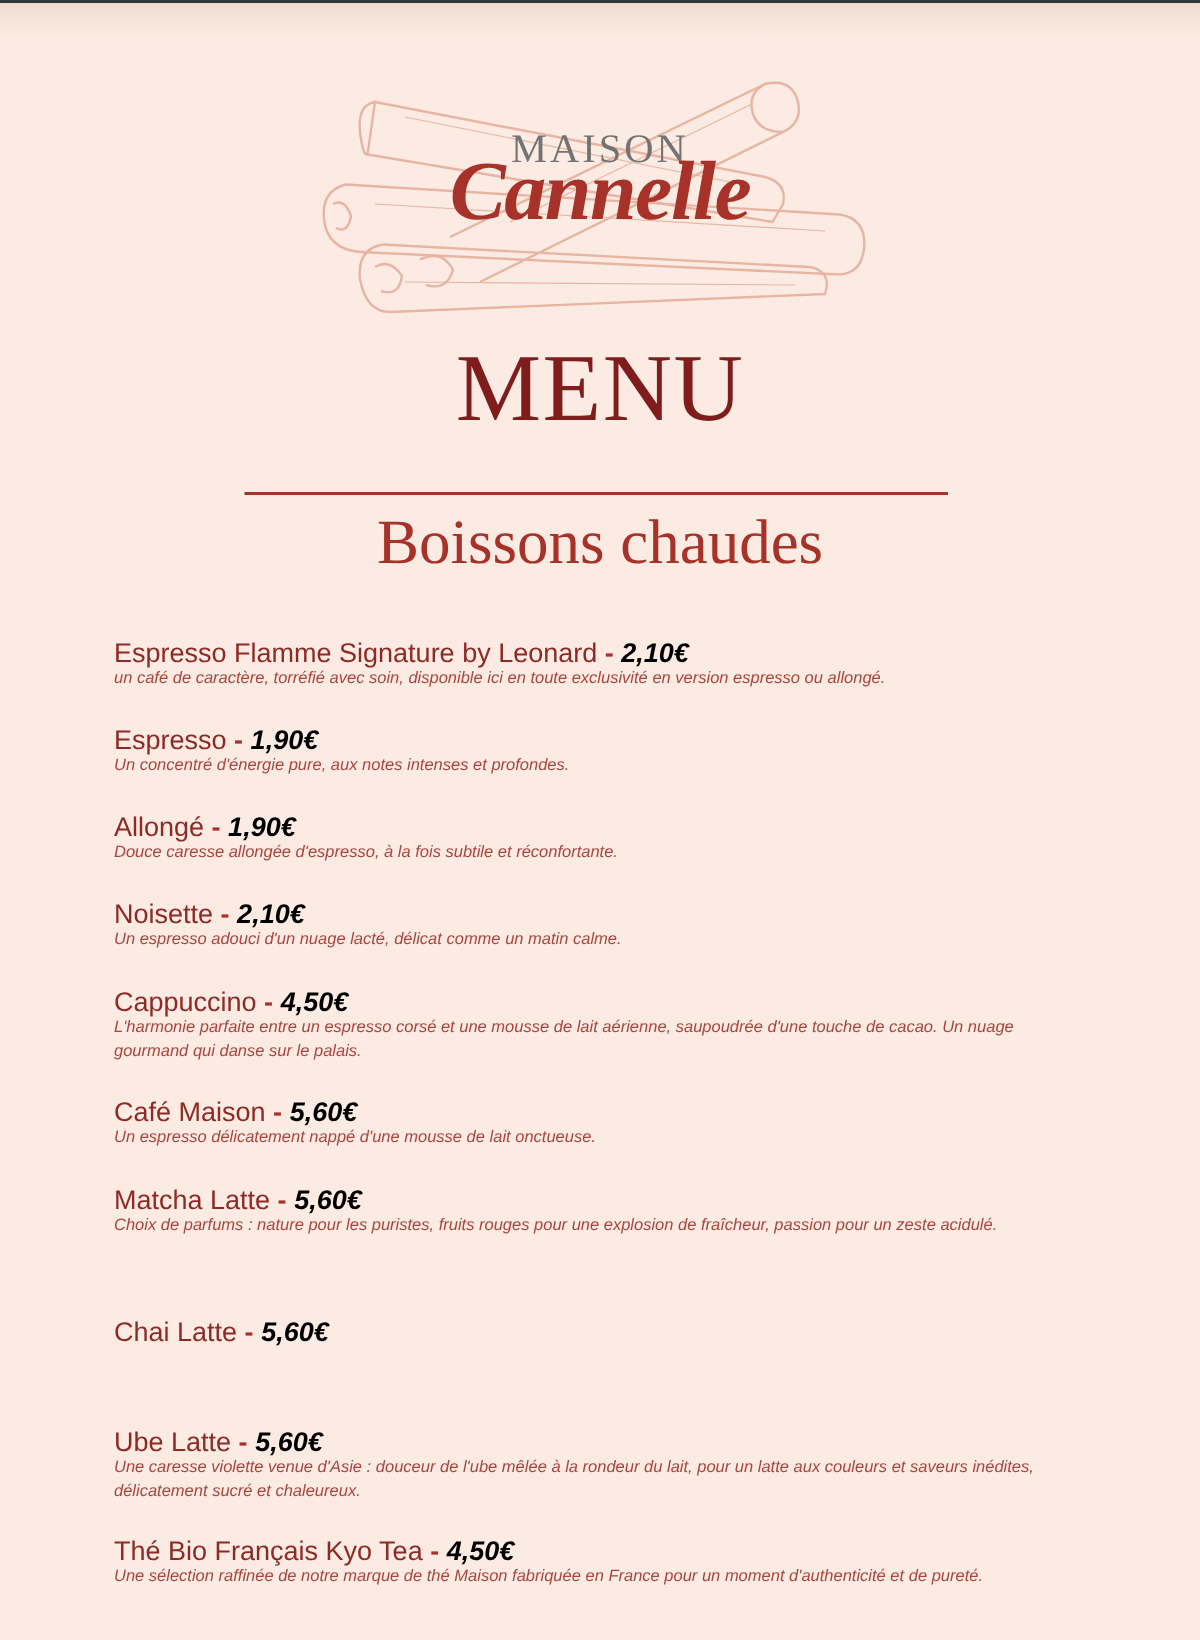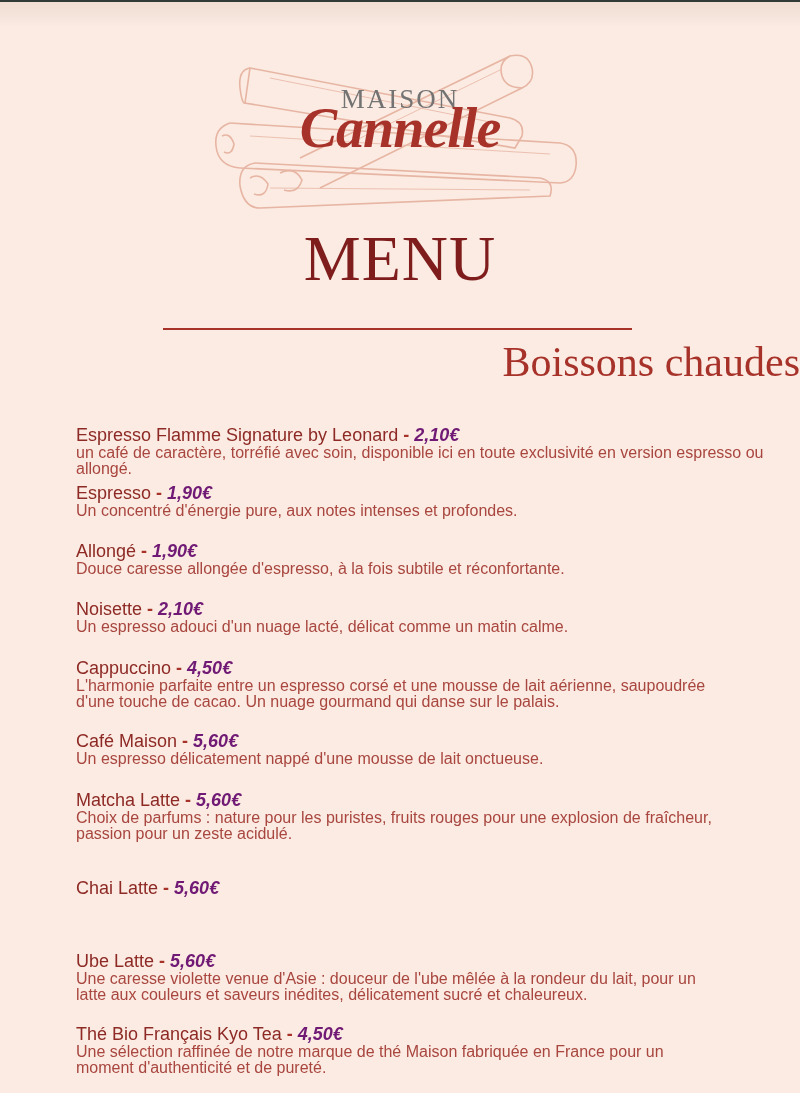--- a/index.html
+++ b/index.html
@@ -15,28 +15,28 @@
   .logo { position: absolute; left: 210px; top: 48px; width: 380px; height: 165px; }
   .logo svg { position: absolute; left: 0; top: 0; }
   .logo-maison { position: absolute; left: 0; width: 380px; top: 36px; text-align: center;
     font-family: "Liberation Serif", "DejaVu Serif", serif; font-size: 27px; letter-spacing: 2px; color: #737373; }
   .logo-cannelle { position: absolute; left: 0; width: 380px; top: 48px; text-align: center;
     font-family: "Liberation Serif", "DejaVu Serif", serif; font-style: italic; font-weight: bold;
     font-size: 56px; color: #a7322a; letter-spacing: -1px; }
   .menu-title { position: absolute; left: 0; width: 800px; top: 222px; text-align: center;
     font-family: "Liberation Serif", "DejaVu Serif", serif; font-size: 64px; color: #7f1d1d; letter-spacing: 1px; }
   .divider { position: absolute; left: 163px; top: 328px; width: 469px; height: 2px; background: #a7322a; }
-  .section-title { position: absolute; left: 0; width: 800px; top: 338px; text-align: right;
+  .section-title { position: absolute; left: 0; width: 800px; top: 338px; text-align: center;
     font-family: "Liberation Serif", "DejaVu Serif", serif; font-size: 42px; color: #a7322a; }
   .items { position: absolute; left: 76px; top: 424px; width: 690px; }
   .item { position: absolute; left: 0; width: 690px; }
   .item-head { font-size: 18px; color: #8e2a25; line-height: 22px; white-space: nowrap; }
   .sep { color: #a7322a; font-weight: bold; }
-  .price { color: #701a75; font-weight: bold; font-style: italic; }
-  .item-desc { font-size: 16px; color: #a8463f; line-height: 15.5px; margin-top: -1px; }
+  .price { color: #000000; font-weight: bold; font-style: italic; }
+  .item-desc { font-size: 11px; font-style: italic; color: #a8463f; line-height: 15.5px; margin-top: -1px; }
 </style>
 </head>
 <body>
 
 <div class="topbar"></div>
 <div class="topfade"></div>
 
 <div class="logo">
   <svg width="380" height="165" viewBox="0 0 380 165" fill="none" stroke="#e7b5a3" stroke-width="1.6">
 

